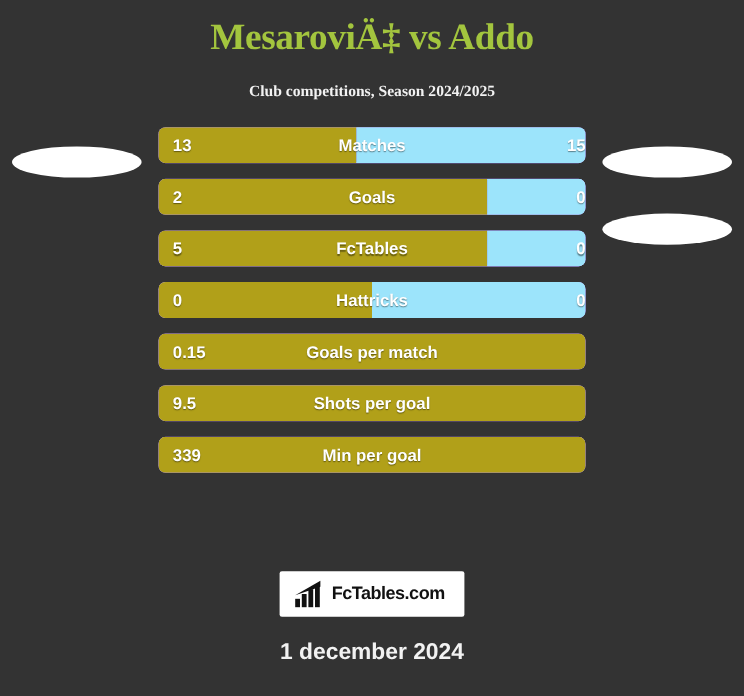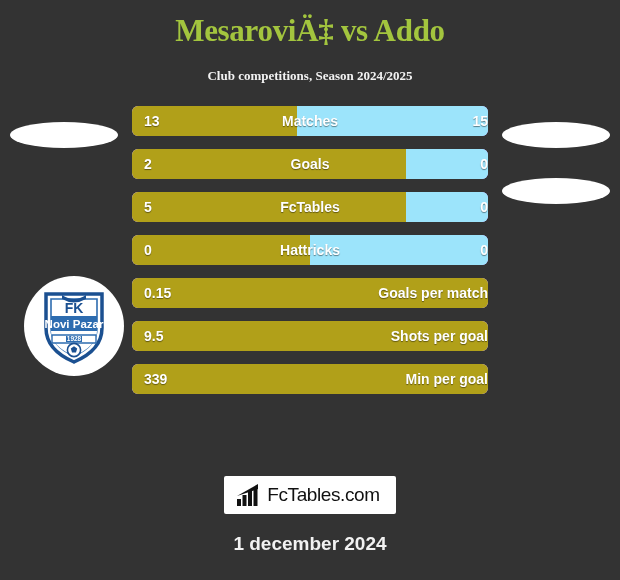--- a/index.html
+++ b/index.html
@@ -114,21 +114,21 @@
     white-space: nowrap;
   }
   .bar-label {
     left: 0; right: 0;
     text-align: center;
   }
   .bar-val-home { left: 12px; }
   .bar-val-away { right: 0; }
 
   
-  .bar-row.single .bar-label { text-align: right; }
+  .bar-row.single .bar-label { text-align: center; }
 
   
   .footer {
     position: absolute;
     left: 0;
     right: 0;
     bottom: 0;
     text-align: center;
   }
   .logo-box {
@@ -137,22 +137,22 @@
     padding: 7px 16px 7px 12px;
     border-radius: 2px;
   }
   .logo-inner {
     display: flex;
     align-items: center;
     gap: 5px;
   }
   .logo-text {
     color: #111111;
-    font-size: 19px;
-    font-weight: normal;
+    font-size: 15px;
+    font-weight: bold;
     letter-spacing: -0.4px;
     line-height: 22px;
   }
   .footer-date {
     color: #f2f2f2;
     font-size: 19px;
     font-weight: bold;
     padding-top: 22px;
     padding-bottom: 28px;
     line-height: 16px;
@@ -165,38 +165,20 @@
   <h1 class="page-title">MesaroviÄ‡ vs Addo</h1>
   <div class="page-subtitle">Club competitions, Season 2024/2025</div>
 </div>
 
 <div class="body-area">
 
   <div class="ph-ellipse ph-left-top"></div>
   <div class="ph-ellipse ph-right-top"></div>
   <div class="ph-ellipse ph-right-mid"></div>
 
-  <div class="badge">
-    <div class="badge-disc">
-      <svg width="72" height="80" viewBox="0 0 72 80">
-        <path d="M8 8 L64 8 L64 42 Q64 64 36 76 Q8 64 8 42 Z" fill="#ffffff" stroke="#1b5091" stroke-width="3.5"></path>
-        <path d="M13 13 L59 13 L59 42 Q59 60 36 70 Q13 60 13 42 Z" fill="#ffffff" stroke="#2d6cb0" stroke-width="1.6"></path>
-        <path d="M13 30 L59 30 L59 45 L13 45 Z" fill="#2d6cb0"></path>
-        <path d="M13 45 L59 45 Q59 60 36 70 Q13 60 13 45 Z" fill="#ffffff"></path>
-        <path d="M24 9 Q36 17 48 9 L48 13 Q36 20 24 13 Z" fill="#1b5091"></path>
-        <text x="36" y="27" text-anchor="middle" fill="#1b5091" font-family="'Liberation Sans', sans-serif" font-size="14" font-weight="bold">FK</text>
-        <text x="36" y="42" text-anchor="middle" fill="#ffffff" font-family="'Liberation Sans', sans-serif" font-size="11.5" font-weight="bold">Novi Pazar</text>
-        <path d="M14 49 L58 49 L58 57 L14 57 Z" fill="#ffffff" stroke="#2d6cb0" stroke-width="1.4"></path>
-        <path d="M28 50 L44 50 L44 56 L28 56 Z" fill="#2d6cb0"></path>
-        <text x="36" y="55.4" text-anchor="middle" fill="#ffffff" font-family="'Liberation Sans', sans-serif" font-size="6.5" font-weight="bold">1928</text>
-        <circle cx="36" cy="64" r="6.6" fill="#ffffff" stroke="#1b5091" stroke-width="1.6"></circle>
-        <path d="M36 60.2 L39.2 62.6 L38 66.4 L34 66.4 L32.8 62.6 Z" fill="#1b5091"></path>
-      </svg>
-    </div>
-  </div>
 
   <div class="bars">
       <div class="bar-row">
         <div class="bar-fill-home" style="width: 46.4%;"></div>
         <div class="bar-fill-away" style="width: 53.6%;"></div>
         <span class="bar-val-home">13</span>
         <span class="bar-label">Matches</span>
         <span class="bar-val-away">15</span>
       </div>
       <div class="bar-row">

